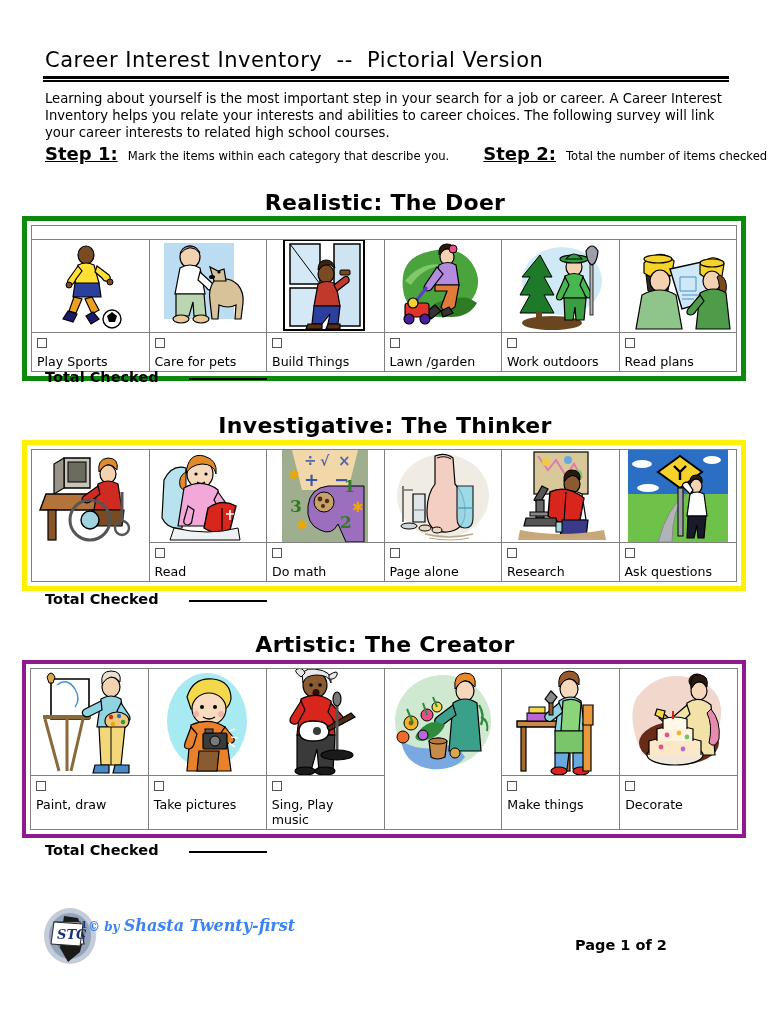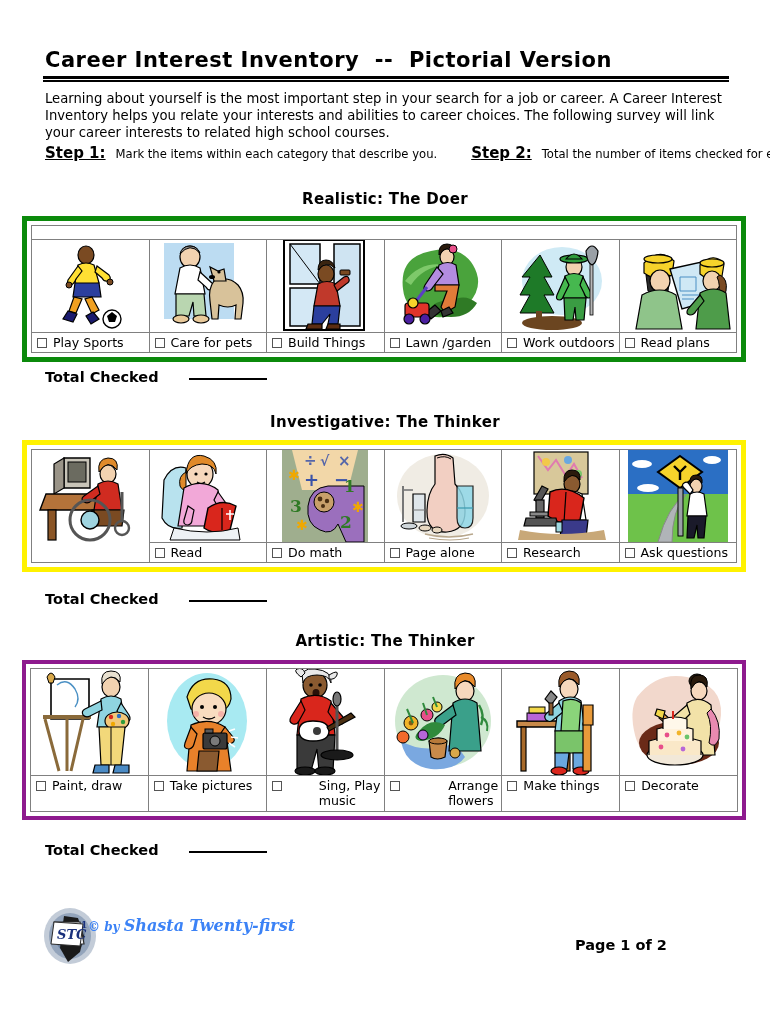--- a/index.html
+++ b/index.html
@@ -11,21 +11,21 @@
     font-family:"Liberation Sans", sans-serif;
     color:#000;
     overflow:hidden;
     position:relative;
   }
   .page { position:absolute; left:0; top:0; width:770px; height:1024px; }
 
   
   .doc-title {
     position:absolute; left:45px; top:48px;
-    font-size:21px; font-weight:bold;
+    font-size:21px; font-weight:normal;
     letter-spacing:0.5px;
     white-space:pre;
     font-family:"DejaVu Sans", sans-serif;
   }
   .title-rule {
     position:absolute; left:43px; top:76px; width:686px; height:6px;
     border-top:3px solid #000;
     border-bottom:2px solid #000;
     background:#fff;
   }
@@ -33,28 +33,28 @@
     position:absolute; left:45px; top:90px; width:680px;
     font-size:13.2px; line-height:17px;
     font-family:"DejaVu Sans", sans-serif;
   }
   .steps {
     position:absolute; left:45px; top:146px; width:690px;
     font-size:11.6px; line-height:15px;
     font-family:"DejaVu Sans", sans-serif;
     white-space:nowrap;
   }
-  .steps .lbl { font-weight:bold; text-decoration:underline; font-size:15px;text-align:right; }
+  .steps .lbl { font-weight:bold; text-decoration:underline; font-size:18px;text-align:right; }
   .steps .sp1 { display:inline-block; width:10px; }
   .steps .gap { display:inline-block; width:34px; }
 
   
   .cat-title {
     position:absolute; left:0; width:770px; text-align:center;
-    font-size:15px; font-weight:bold;
+    font-size:22px; font-weight:bold;
     font-family:"DejaVu Sans", sans-serif;
     letter-spacing:0.3px;
   }
   .cat-box {
     position:absolute; left:22px; width:724px;
     background:#fff;
     padding:4px;
   }
   .cat-box.green  { border:5px solid #0b8a0b; }
   .cat-box.yellow { border:5px solid #fff200; }
@@ -77,20 +77,21 @@
   }
   .pic.tall { height:106px; }
   .pic svg { display:block; }
   .label-row {
     border-top:1px solid #808080;
     padding:2px 3px 2px 5px;
     display:flex; align-items:flex-start; gap:6px;
     min-height:20px;
     font-size:12.6px; line-height:15px;
     font-family:"DejaVu Sans", sans-serif;
+    flex-direction:column;
   }
   .label-row.two { min-height:36px;justify-content:space-between; }
   .cbox {
     flex:0 0 auto; width:10px; height:10px;
     border:1px solid #555; background:#fff; margin-top:3px;
   }
   .lab-text { white-space:pre-line; }
 
   
   .total {
@@ -448,21 +449,21 @@
           <span class="lab-text">Ask questions</span>
         </div>
       </div>
 
     </div>
   </div>
   <div class="total" style="top:590px;">
     <span>Total Checked</span><span class="blank"></span>
   </div>
 
-  <div class="cat-title" style="top:632px;">Artistic:  The Thinker</div>
+  <div class="cat-title" style="top:632px;">Artistic:  The Creator</div>
   <div class="cat-box purple" style="top:660px;">
     <div class="grid">
 
       <div class="cell">
         <div class="pic tall">
           <svg width="104" height="106" viewBox="0 0 104 106">
             <path d="M14 10 h38 v40 h-38z" fill="#fff" stroke="#000" stroke-width="1.6"></path>
             <path d="M20 16 q10 -8 18 4 q6 10 0 18" stroke="#4a90c4" stroke-width="1.4" fill="none"></path>
             <path d="M8 50 l14 52 M46 50 l-12 52 M30 50 v52" stroke="#8a6a3a" stroke-width="3"></path>
             <path d="M6 48 h48" stroke="#8a6a3a" stroke-width="4"></path>
@@ -565,25 +566,20 @@
             <circle cx="34" cy="66" r="5" fill="#b866d8" stroke="#000" stroke-width="1"></circle>
             <circle cx="48" cy="38" r="5" fill="#f2d84a" stroke="#000" stroke-width="1"></circle>
             <path d="M18 40 l6 14 M34 34 l4 12 M44 28 l4 10" stroke="#2f8a3c" stroke-width="2" fill="none"></path>
             <path d="M40 72 q10 -6 18 0 l-2 16 q-8 4 -14 0z" fill="#c88a4a" stroke="#000" stroke-width="1.2"></path>
             <ellipse cx="49" cy="72" rx="9" ry="3" fill="#b87a3a" stroke="#000" stroke-width="1"></ellipse>
             <circle cx="66" cy="84" r="5" fill="#d8a84a" stroke="#000" stroke-width="1"></circle>
             <path d="M90 36 q6 10 2 20" stroke="#2f8a3c" stroke-width="2.4" fill="none"></path>
             <path d="M92 48 q8 4 6 14" stroke="#2f8a3c" stroke-width="2" fill="none"></path>
           </svg>
         </div>
-        <div class="label-row two">
-          <span class="cbox"></span>
-          <span class="lab-text">Arrange
-flowers</span>
-        </div>
       </div>
 
       <div class="cell">
         <div class="pic tall">
           <svg width="100" height="106" viewBox="0 0 100 106">
             <path d="M6 52 h56 v6 h-56z" fill="#c88a4a" stroke="#000" stroke-width="1.4"></path>
             <rect x="10" y="58" width="5" height="44" fill="#a86a2a" stroke="#000" stroke-width="1.2"></rect>
             <rect x="54" y="58" width="5" height="44" fill="#a86a2a" stroke="#000" stroke-width="1.2"></rect>
             <rect x="16" y="44" width="20" height="8" fill="#b866d8" stroke="#000" stroke-width="1"></rect>
             <rect x="18" y="38" width="16" height="6" fill="#f2d84a" stroke="#000" stroke-width="1"></rect>

